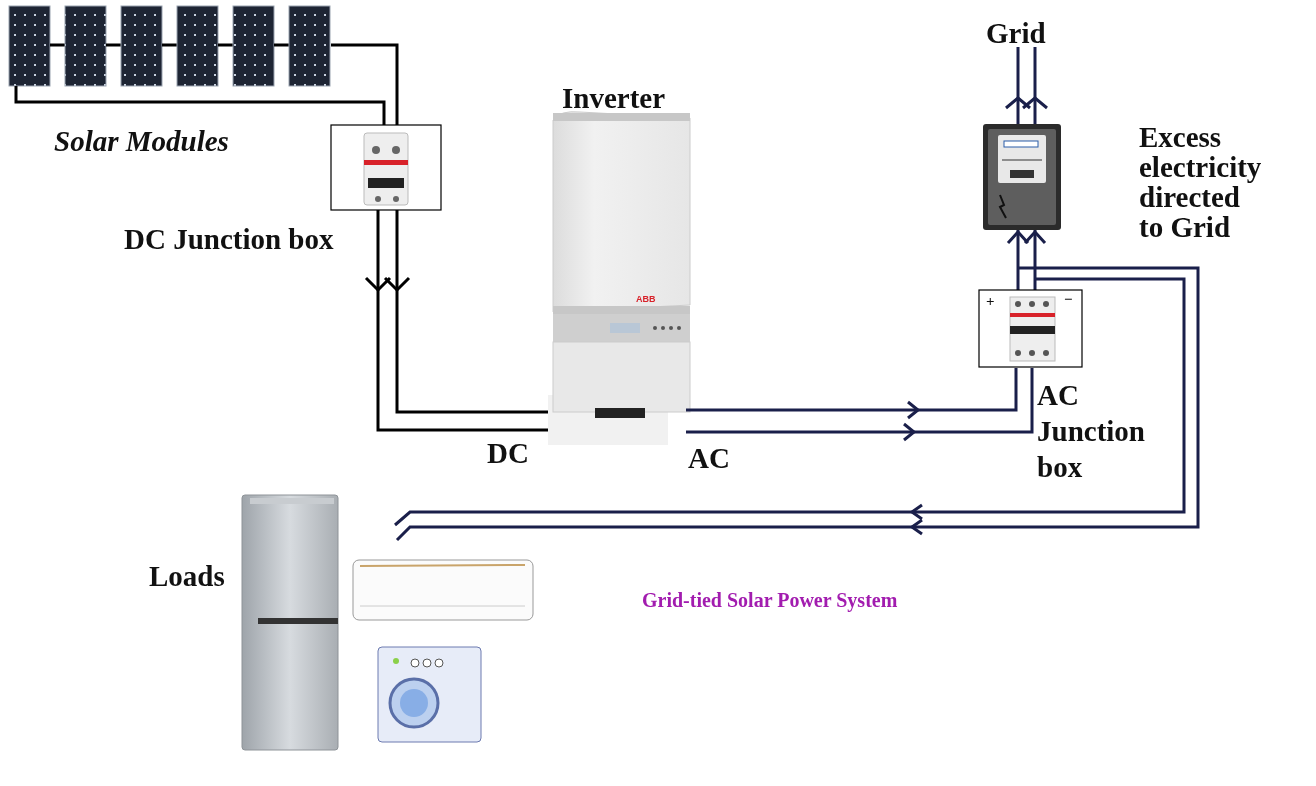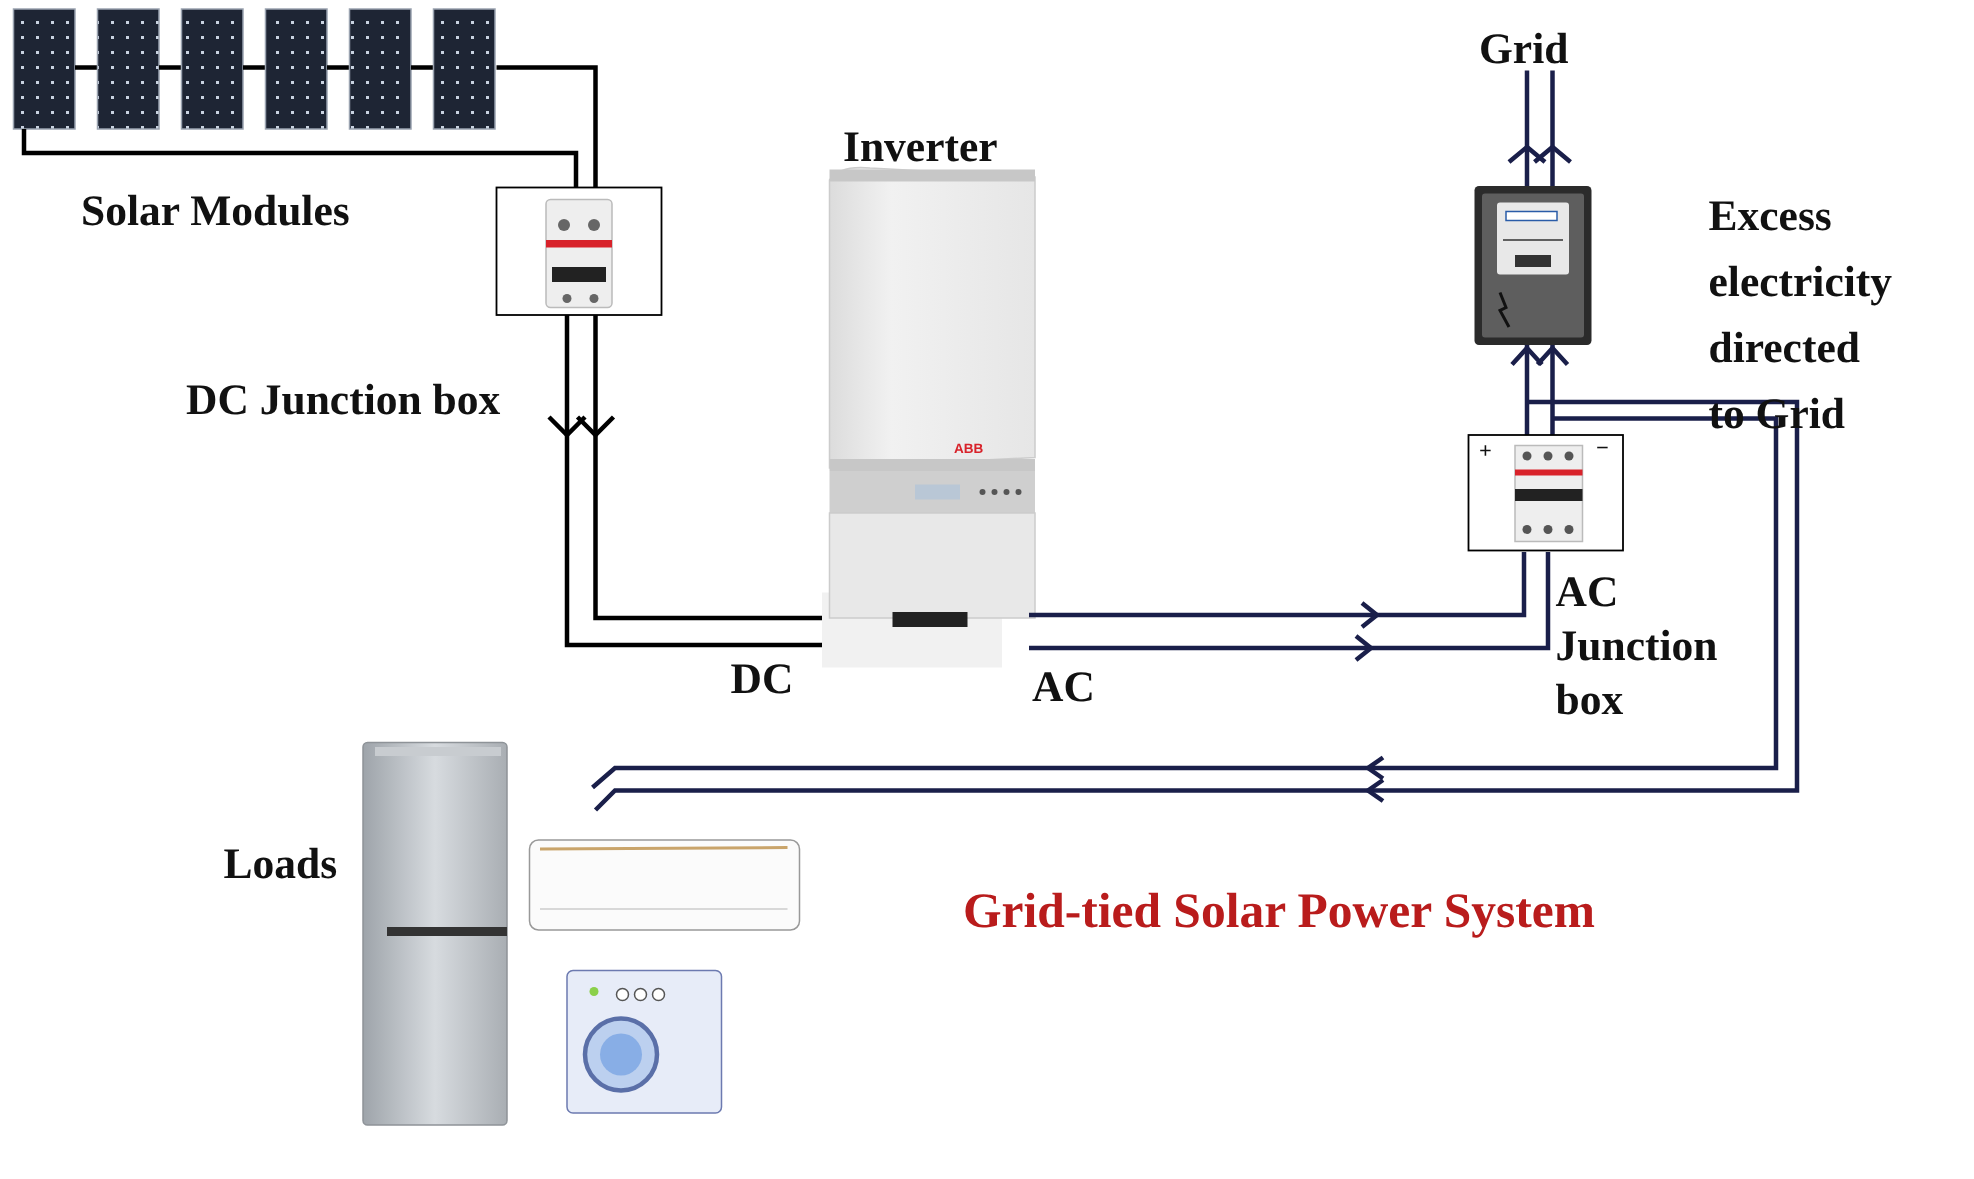--- a/index.html
+++ b/index.html
@@ -1,21 +1,21 @@
 <!DOCTYPE html>
 <html><head>
 <meta charset="utf-8">
 <style>
   html, body { margin:0; padding:0; background:#ffffff; }
   body { width:1316px; height:786px; position:relative; overflow:hidden;
          font-family:"Liberation Serif","DejaVu Serif",serif; }
   svg#diagram { position:absolute; left:0; top:0; width:1316px; height:786px; }
   .lbl { position:absolute; font-weight:bold; color:#111111; font-size:29px;
          font-family:"Liberation Serif","DejaVu Serif",serif; line-height:1.22; white-space:nowrap; }
-  .title { color:#b91c1c; font-size:33px; }
+  .title { color:#a21caf; font-size:20px; }
   .multi { white-space:pre-line; }
 </style>
 </head>
 <body>
 
 <svg id="diagram" viewBox="0 0 1316 786" xmlns="http://www.w3.org/2000/svg">
   <defs>
     <pattern id="cells" width="10" height="10" patternUnits="userSpaceOnUse">
       <rect width="10" height="10" fill="#1e2534"></rect>
       <rect x="4" y="4" width="2" height="2" fill="#c9d2e0"></rect>
@@ -138,25 +138,25 @@
     <rect x="378" y="647" width="103" height="95" rx="4" fill="#e7ecf8" stroke="#6c7ab0"></rect>
     <circle cx="396" cy="661" r="3" fill="#8bd04a"></circle>
     <circle cx="415" cy="663" r="4" fill="#fff" stroke="#555"></circle>
       <circle cx="427" cy="663" r="4" fill="#fff" stroke="#555"></circle>
       <circle cx="439" cy="663" r="4" fill="#fff" stroke="#555"></circle>
     <circle cx="414" cy="703" r="24" fill="#bcd0ef" stroke="#5a6fa8" stroke-width="3"></circle>
     <circle cx="414" cy="703" r="14" fill="#88aee6"></circle>
   </g>
 </svg>
 
-<div class="lbl" style="left:54px;top:124px;">Solar Modules</div>
-<div class="lbl" style="left:124px;top:222px;margin-top:28px;">DC Junction box</div>
+<div class="lbl" style="left:54px;top:124px;font-style:italic;">Solar Modules</div>
+<div class="lbl" style="left:124px;top:222px;">DC Junction box</div>
 <div class="lbl" style="left:562px;top:40px;margin-top:41px;">Inverter</div>
 <div class="lbl" style="left:986px;top:16px;">Grid</div>
-<div class="lbl multi" style="left:1139px;top:122px;line-height:44px;">Excess
+<div class="lbl multi" style="left:1139px;top:122px;line-height:30px;">Excess
 electricity
 directed
 to Grid</div>
 <div class="lbl multi" style="left:1037px;top:377px;line-height:36px;">AC
 Junction
 box</div>
 <div class="lbl" style="left:986px;top:292px;font-size:15px;">+</div>
 <div class="lbl" style="left:1064px;top:290px;font-size:15px;">−</div>
 <div class="lbl" style="left:487px;top:417px;margin-top:19px;">DC</div>
 <div class="lbl" style="left:688px;top:441px;">AC</div>

